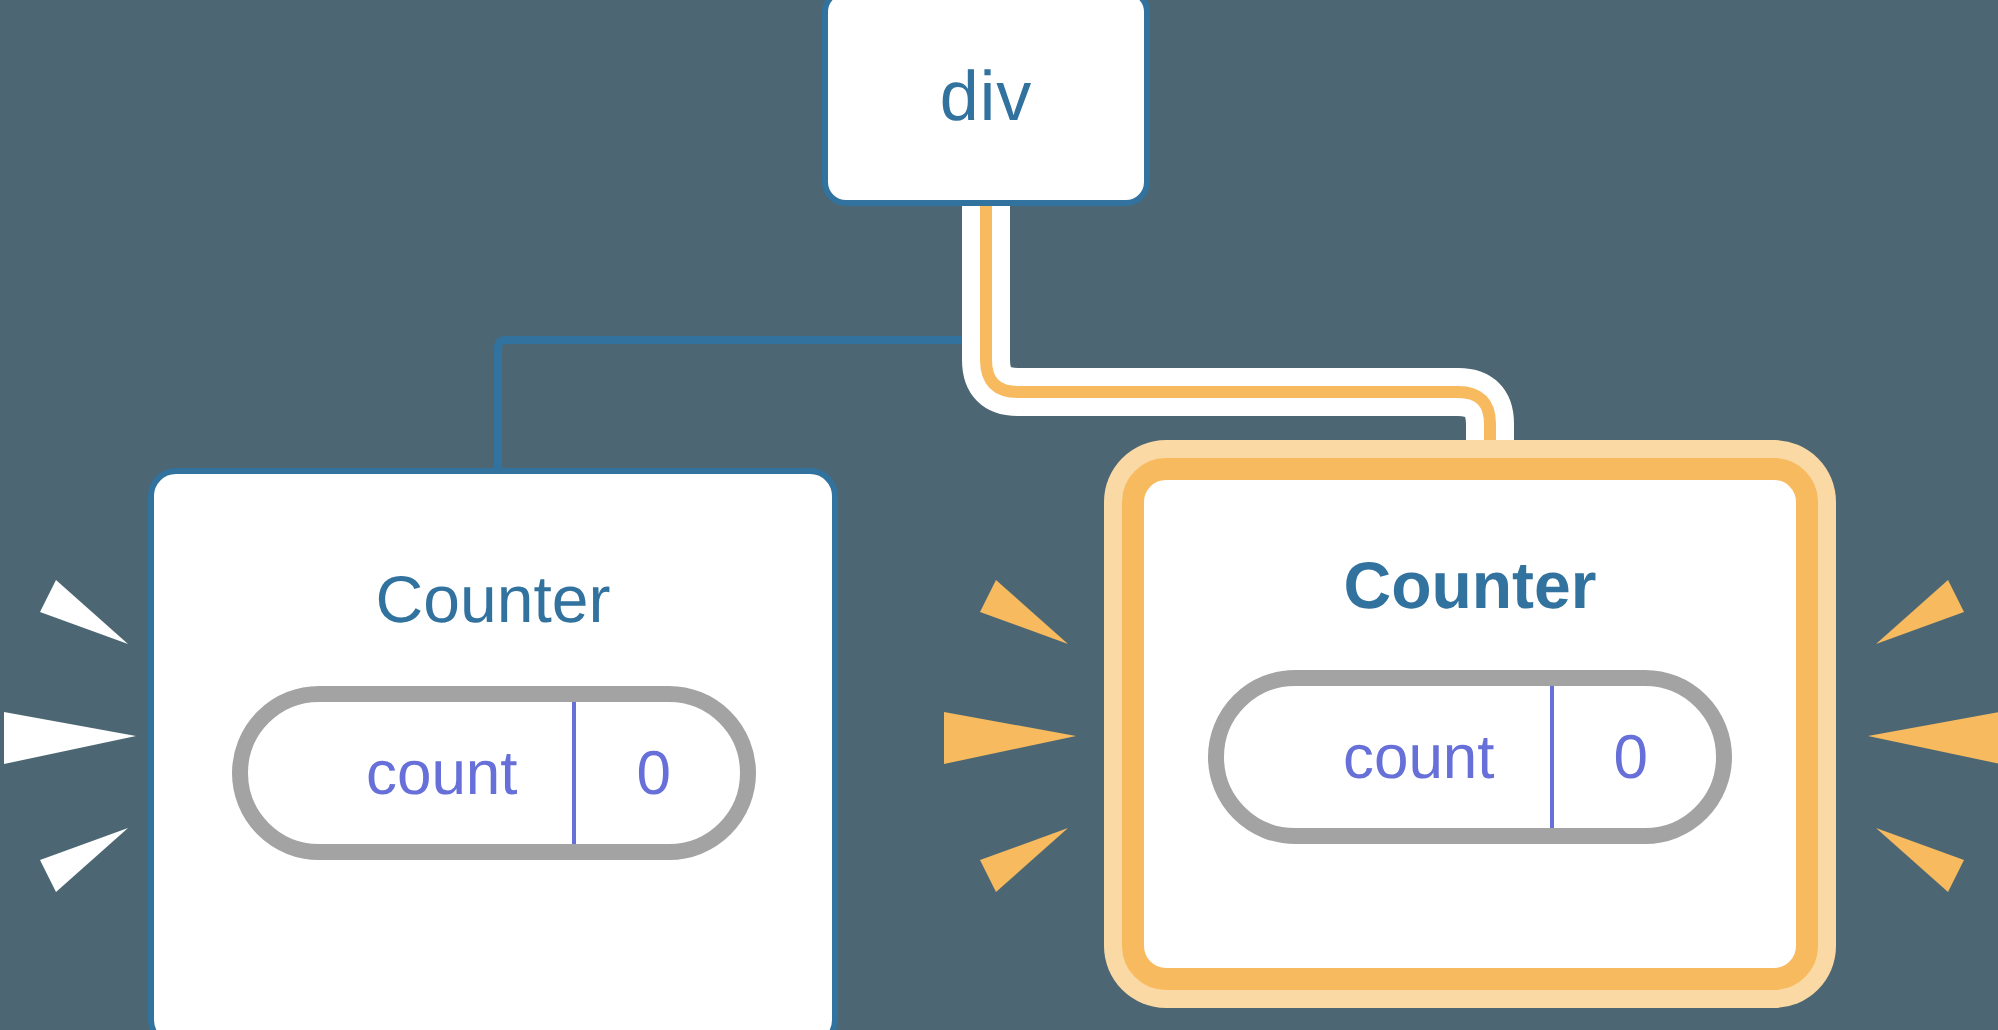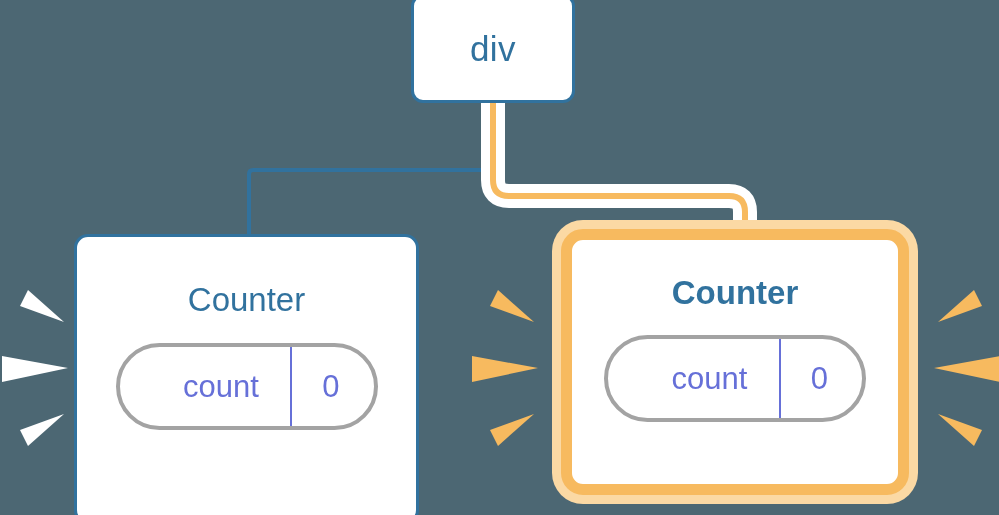--- a/index.html
+++ b/index.html
@@ -87,21 +87,21 @@
     color: #31729e;
     font-weight: 700;
     line-height: 1;
   }
 
   
   .pill {
     position: relative;
     display: flex;
     align-items: stretch;
-    border: 4px solid #a3a3a3;
+    border: 8px solid #a3a3a3;
     border-radius: 999px;
     background: transparent;
     box-sizing: border-box;
   }
   .pill-key, .pill-val {
     display: flex;
     align-items: center;
     justify-content: center;
     color: #6670d8;
     font-size: 31px;

